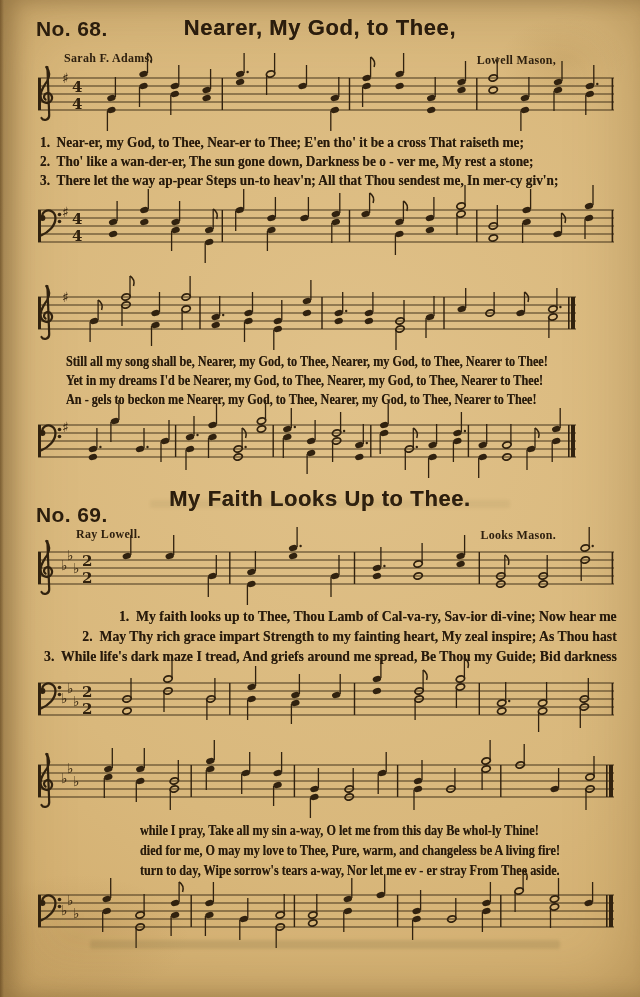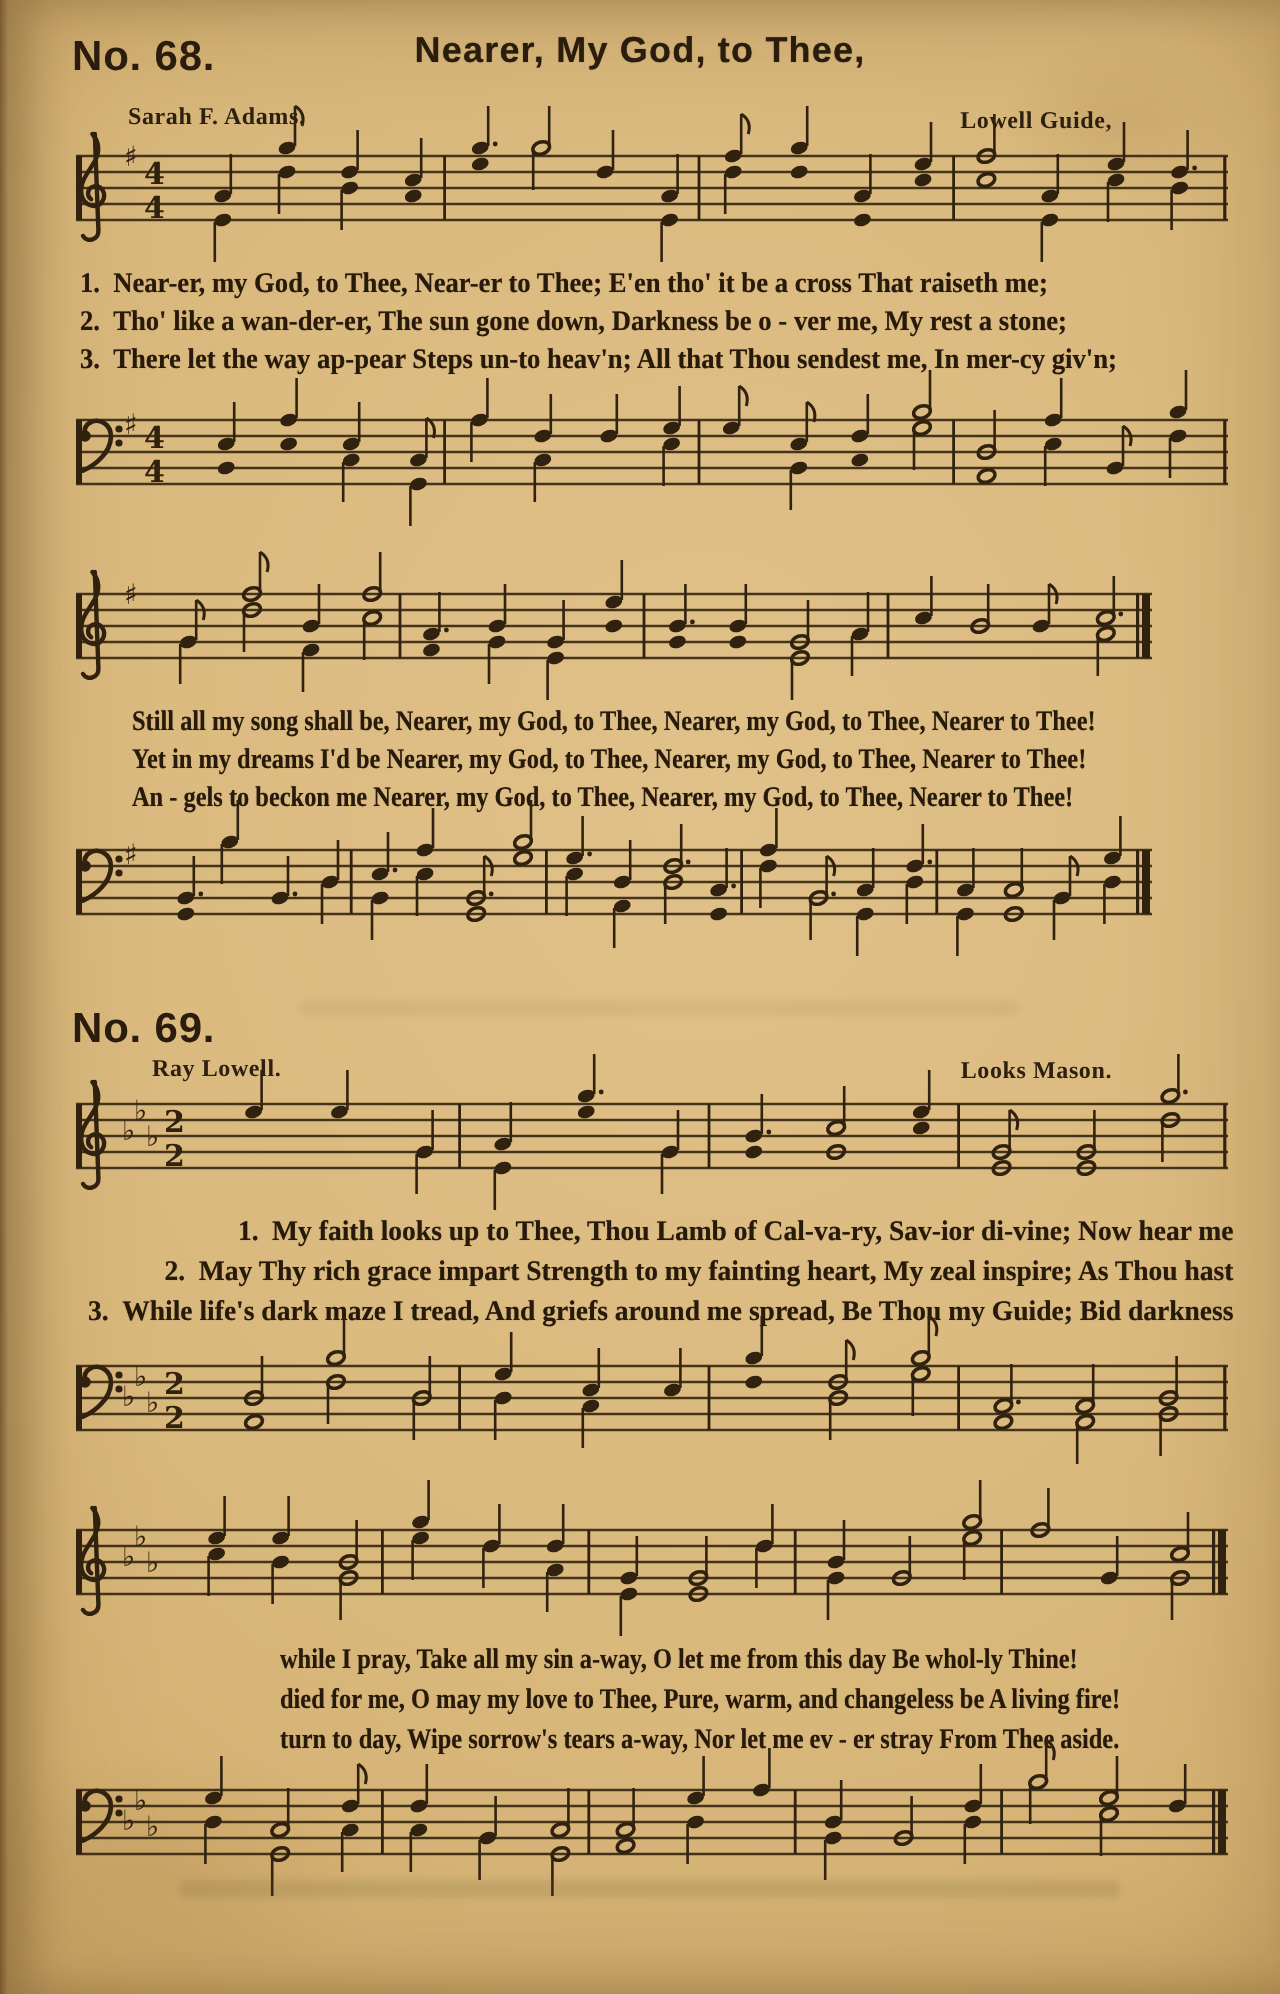--- a/index.html
+++ b/index.html
@@ -19,21 +19,21 @@
     pointer-events:none;
   }
   .abs{position:absolute;}
   .hymn-num{
     font-family:"Liberation Sans", sans-serif;font-weight:bold;
     font-size:21px;letter-spacing:.4px;color:#2b1d0d;
   }
   .hymn-title{
     left:0;right:0;text-align:center;
     font-family:"Liberation Sans", sans-serif;font-weight:bold;
-    font-size:18px;letter-spacing:.6px;color:#2b1d0d;
+    font-size:22px;letter-spacing:.6px;color:#2b1d0d;
     text-shadow:0 0 .5px rgba(43,29,13,.7);
   }
   .attrib{
     font-family:"Liberation Serif", serif;font-weight:bold;
     font-size:12px;letter-spacing:.3px;color:#2e200f;
   }
   .lyric-block{white-space:nowrap;}
   .lyric{
     font-family:"Liberation Serif", serif;font-weight:bold;
     font-size:14.2px;color:#271a0b;white-space:nowrap;
@@ -54,21 +54,21 @@
   }
 </style>
 </head>
 <body>
 
 <div class="page">
 
   <div class="abs hymn-num" style="left:36px;top:17px;">No. 68.</div>
   <div class="abs hymn-title" style="top:15px;">Nearer, My God, to Thee,</div>
   <div class="abs attrib" style="left:64px;top:51px;">Sarah F. Adams.</div>
-  <div class="abs attrib" style="right:84px;top:53px;">Lowell Guide,</div>
+  <div class="abs attrib" style="right:84px;top:53px;">Lowell Mason,</div>
 
   <div class="abs staff" style="left:38px;top:62px;width:576px;">
       <svg width="576" height="76" viewBox="0 0 576 76">
         <line x1="0" y1="16" x2="576" y2="16" stroke="#31220f" stroke-width="1.15" opacity=".88"></line>
         <line x1="0" y1="24" x2="576" y2="24" stroke="#31220f" stroke-width="1.15" opacity=".88"></line>
         <line x1="0" y1="32" x2="576" y2="32" stroke="#31220f" stroke-width="1.15" opacity=".88"></line>
         <line x1="0" y1="40" x2="576" y2="40" stroke="#31220f" stroke-width="1.15" opacity=".88"></line>
         <line x1="0" y1="48" x2="576" y2="48" stroke="#31220f" stroke-width="1.15" opacity=".88"></line>
         <rect x="0" y="16" width="3" height="32" fill="#31220f"></rect>
         <g fill="none" stroke="#31220f" stroke-width="2.2" stroke-linecap="round">
@@ -415,20 +415,21 @@
         <ellipse cx="518.2" cy="20" rx="4.3" ry="3" transform="rotate(-18 518.2 20)" fill="#31220f"></ellipse>
         <ellipse cx="518.2" cy="32" rx="4.3" ry="3" transform="rotate(-18 518.2 32)" fill="#31220f"></ellipse>
         <line x1="522.2" y1="19" x2="522.2" y2="-1" stroke="#31220f" stroke-width="1.3"></line>
         <line x1="514.2" y1="33" x2="514.2" y2="53" stroke="#31220f" stroke-width="1.3"></line>
         <rect x="530" y="16" width="1.6" height="32" fill="#31220f"></rect>
         <rect x="533" y="16" width="4" height="32" fill="#31220f"></rect>
       </svg>
     </div>
 
   <div class="abs hymn-num" style="left:36px;top:488px;margin-top:15px;">No. 69.</div>
+  <div class="abs hymn-title" style="top:486px;">My Faith Looks Up to Thee.</div>
   <div class="abs attrib" style="left:76px;top:527px;">Ray Lowell.</div>
   <div class="abs attrib" style="right:84px;top:528px;">Looks Mason.</div>
 
   <div class="abs staff" style="left:38px;top:536px;width:576px;">
       <svg width="576" height="76" viewBox="0 0 576 76">
         <line x1="0" y1="16" x2="576" y2="16" stroke="#31220f" stroke-width="1.15" opacity=".88"></line>
         <line x1="0" y1="24" x2="576" y2="24" stroke="#31220f" stroke-width="1.15" opacity=".88"></line>
         <line x1="0" y1="32" x2="576" y2="32" stroke="#31220f" stroke-width="1.15" opacity=".88"></line>
         <line x1="0" y1="40" x2="576" y2="40" stroke="#31220f" stroke-width="1.15" opacity=".88"></line>
         <line x1="0" y1="48" x2="576" y2="48" stroke="#31220f" stroke-width="1.15" opacity=".88"></line>

